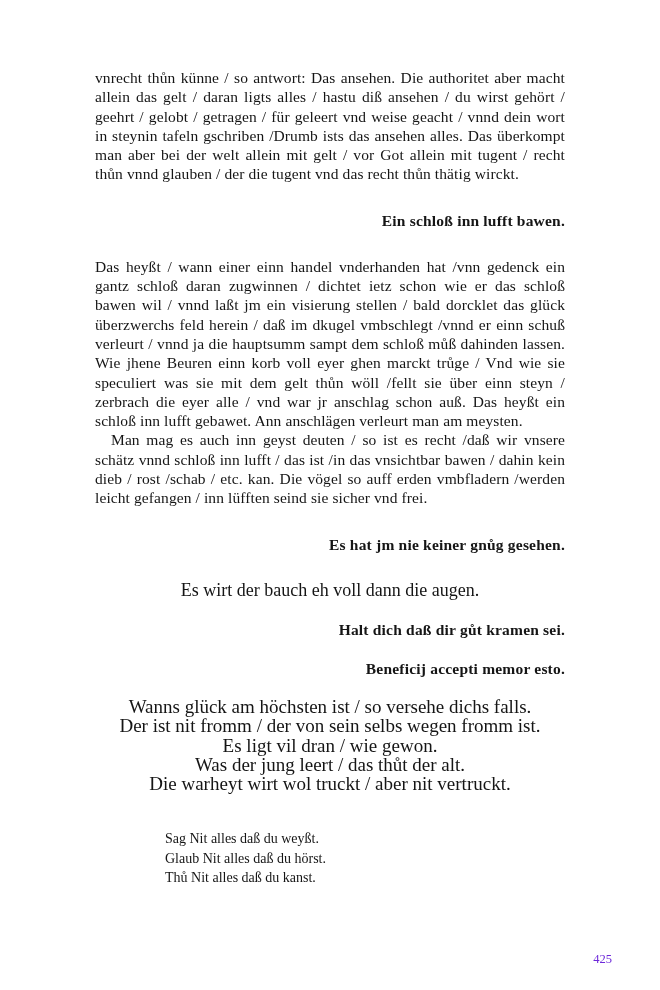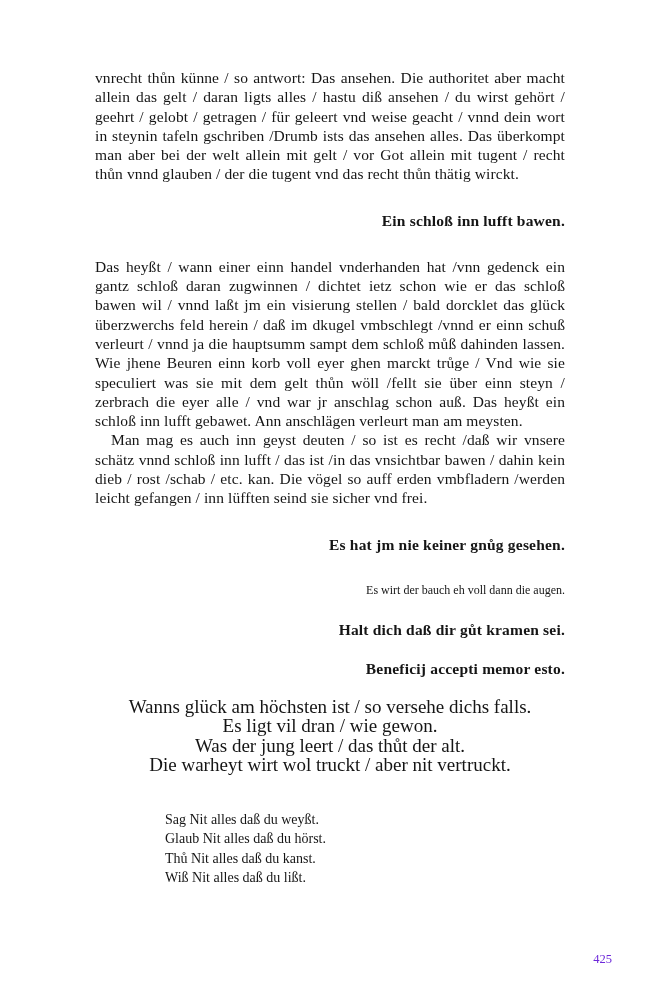--- a/index.html
+++ b/index.html
@@ -38,23 +38,23 @@
     line-height: 19px;
     font-weight: bold;
     text-align: right;
     letter-spacing: 0.2px;
   }
   .heading.tight {
     margin: 20px 0 19px 0;
   }
   .single-line {
     margin: 0;
-    font-size: 12px;
+    font-size: 18px;
     line-height: 19.3px;
-    text-align: right;
+    text-align: center;
   }
   .proverbs {
     margin-top: 9px;
   }
   .proverb-line {
     margin: 0;
     font-size: 19px;
     line-height: 19.3px;
     text-align: center;
   }
@@ -95,28 +95,28 @@
 
     <p class="single-line">Es wirt der bauch eh voll dann die augen.</p>
 
 
     <p class="heading tight">Halt dich daß dir gůt kramen sei.</p>
 
     <p class="heading tight">Beneficij accepti memor esto.</p>
 
     <div class="proverbs">
       <p class="proverb-line">Wanns glück am höchsten ist / so versehe dichs falls.</p>
+      <p class="proverb-line">Der ist nit fromm / der von sein selbs wegen fromm ist.</p>
       <p class="proverb-line">Es ligt vil dran / wie gewon.</p>
       <p class="proverb-line">Was der jung leert / das thůt der alt.</p>
       <p class="proverb-line">Die warheyt wirt wol truckt / aber nit vertruckt.</p>
     </div>
 
     <div class="maxims">
       <p class="maxim-line">Sag Nit alles daß du weyßt.</p>
       <p class="maxim-line">Glaub Nit alles daß du hörst.</p>
       <p class="maxim-line">Thů Nit alles daß du kanst.</p>
-      <p class="maxim-line">Wiß Nit alles daß du lißt.</p>
     </div>
 
   </div>
 
   <div class="page-number">425</div>
 </div>
 
 </body></html>

